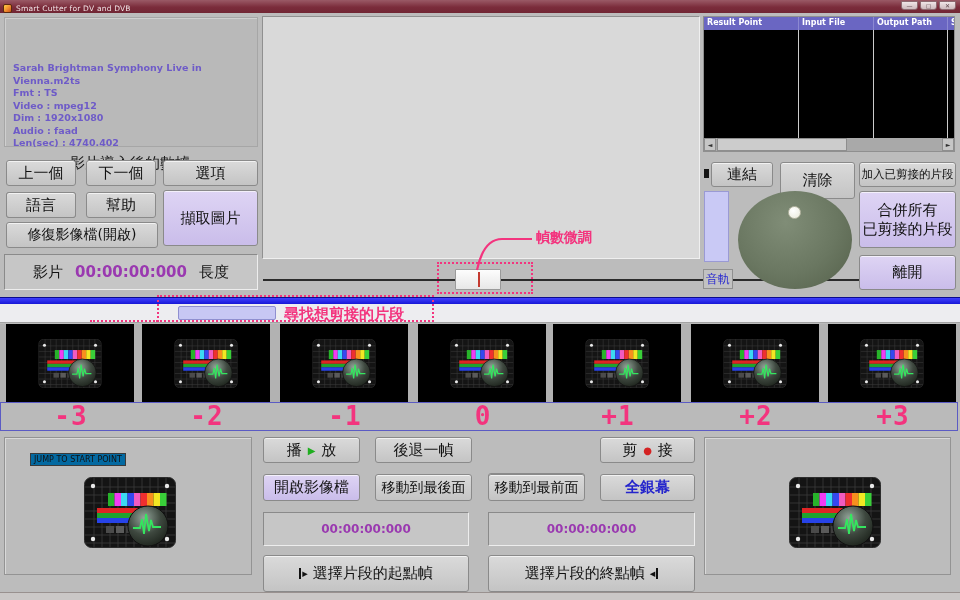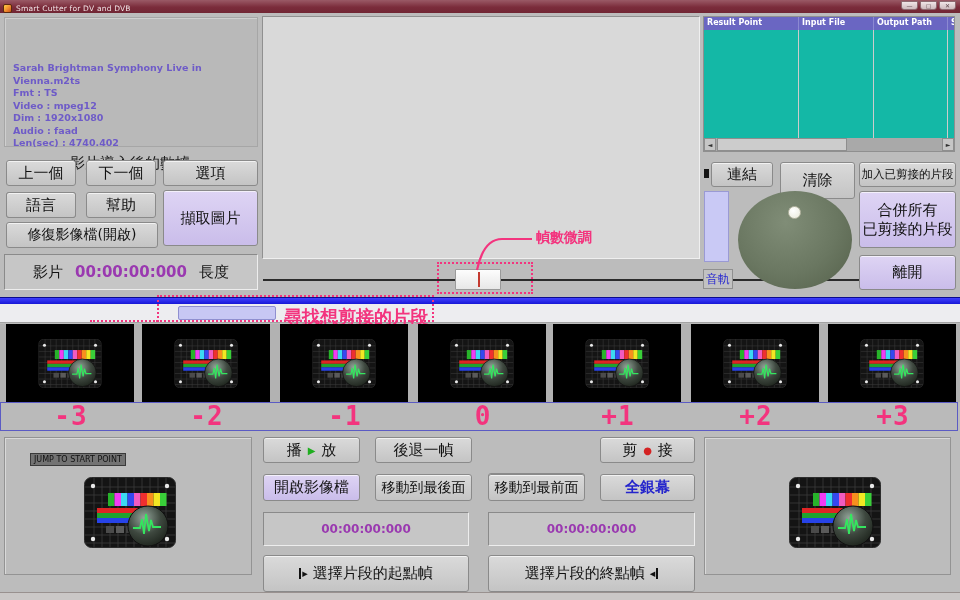--- a/index.html
+++ b/index.html
@@ -51,31 +51,31 @@
 
   
   .striprow { left:0; top:324px; width:960px; height:78px; background:#b2b2b2; }
   .thumb { position:absolute; top:0; width:128px; height:78px; background:#000; display:flex; align-items:center; justify-content:center; }
   .labelstrip { left:0; top:402px; width:958px; height:29px; background:#bababa; border:1px solid #5b5bc4; }
   .lcd { position:absolute; top:0; width:128px; height:27px; text-align:center;
     font-family:"DejaVu Sans Mono","Liberation Mono",monospace; font-weight:bold; font-size:26px; line-height:27px;
     color:#f3347e; letter-spacing:1px; }
 
   
-  .tooltip { left:30px; top:453px; background:#737373; border:1px solid #3a3a3a; font-size:8px; padding:1px 3px; color:#111; }
+  .tooltip { left:30px; top:453px; background:#0369a1; border:1px solid #3a3a3a; font-size:8px; padding:1px 3px; color:#111; }
   .timepanel { display:flex; align-items:center; justify-content:center; font-size:12px; font-weight:bold; color:#9a39b0; }
   .selpanel { font-size:15px; gap:5px; }
   .glyph-green { color:#1fae1f; font-size:10px; }
   .glyph-red { color:#d42222; font-size:10px; }
   .skip-s { border-left:2px solid #111; padding-left:1px; font-size:11px; line-height:11px; }
   .skip-e { border-right:2px solid #111; padding-right:1px; font-size:11px; line-height:11px; }
   .blue-label { color:#2525cc; font-weight:bold; }
 
   
-  .rtable { left:703px; top:16px; width:252px; height:136px; background:#14b8a6; border:1px solid #8f8f8f; }
+  .rtable { left:703px; top:16px; width:252px; height:136px; background:#000000; border:1px solid #8f8f8f; }
   .rthead { display:flex; height:13px; background:#6a66c2; color:#fff; font-size:8px; font-weight:bold; }
   .rthead div { padding:1px 0 0 3px; border-right:1px solid #8c89d2; overflow:hidden; white-space:nowrap; }
   .rtbody { position:relative; height:108px; }
   .vsep { position:absolute; top:0; width:1px; height:108px; background:#cccccc; }
   .hscroll { position:absolute; left:0; bottom:0; width:250px; height:13px; background:#a9a9a9; display:flex; align-items:center; }
   .scrollbtn { width:12px; height:13px; font-size:6px; line-height:12px; text-align:center; background:#c6c6c6; border:1px solid #8e8e8e; color:#333; }
   .hthumb { position:absolute; left:13px; top:0; width:130px; height:13px; background:#cccccc; border:1px solid #8e8e8e; }
 
   .linkmark { left:704px; top:169px; width:5px; height:9px; background:#141414; }
   .vslider { left:704px; top:191px; width:25px; height:71px; background:#c9c9f5; border:1px solid #9a9ad4; }
@@ -179,21 +179,21 @@
   </div>
 <div class="abs dotbox" style="left:437px;top:262px;width:96px;height:32px;"></div>
 <svg class="abs" style="left:468px;top:232px;" width="66" height="42">
   <path d="M64 7 H34 C20 7 13 19 9 38" stroke="#f3347e" stroke-width="2.2" fill="none"></path>
 </svg>
 <div class="abs annot-text" style="left:536px;top:229px;">幀數微調</div>
 
 <div class="abs bluebar"></div>
 <div class="abs searchtrack"></div>
 <div class="abs searchthumb"></div>
-<div class="abs annot-text" style="left:284px;top:305px;font-size:18px;">尋找想剪接的片段</div>
+<div class="abs annot-text" style="left:284px;top:305px;font-size:15px;">尋找想剪接的片段</div>
 <div class="abs dotbox" style="left:157px;top:295px;width:277px;height:27px;"></div>
 <div class="abs" style="left:90px;top:320px;width:68px;height:0;border-top:2px dotted #f3347e;"></div>
 
 <div class="abs striprow">
   <div class="thumb" style="left:6px;">
       <svg viewBox="0 0 92 71" width="64" height="49">
         <use href="#tvicon"></use>
       </svg>
     </div>
   <div class="thumb" style="left:142px;">

